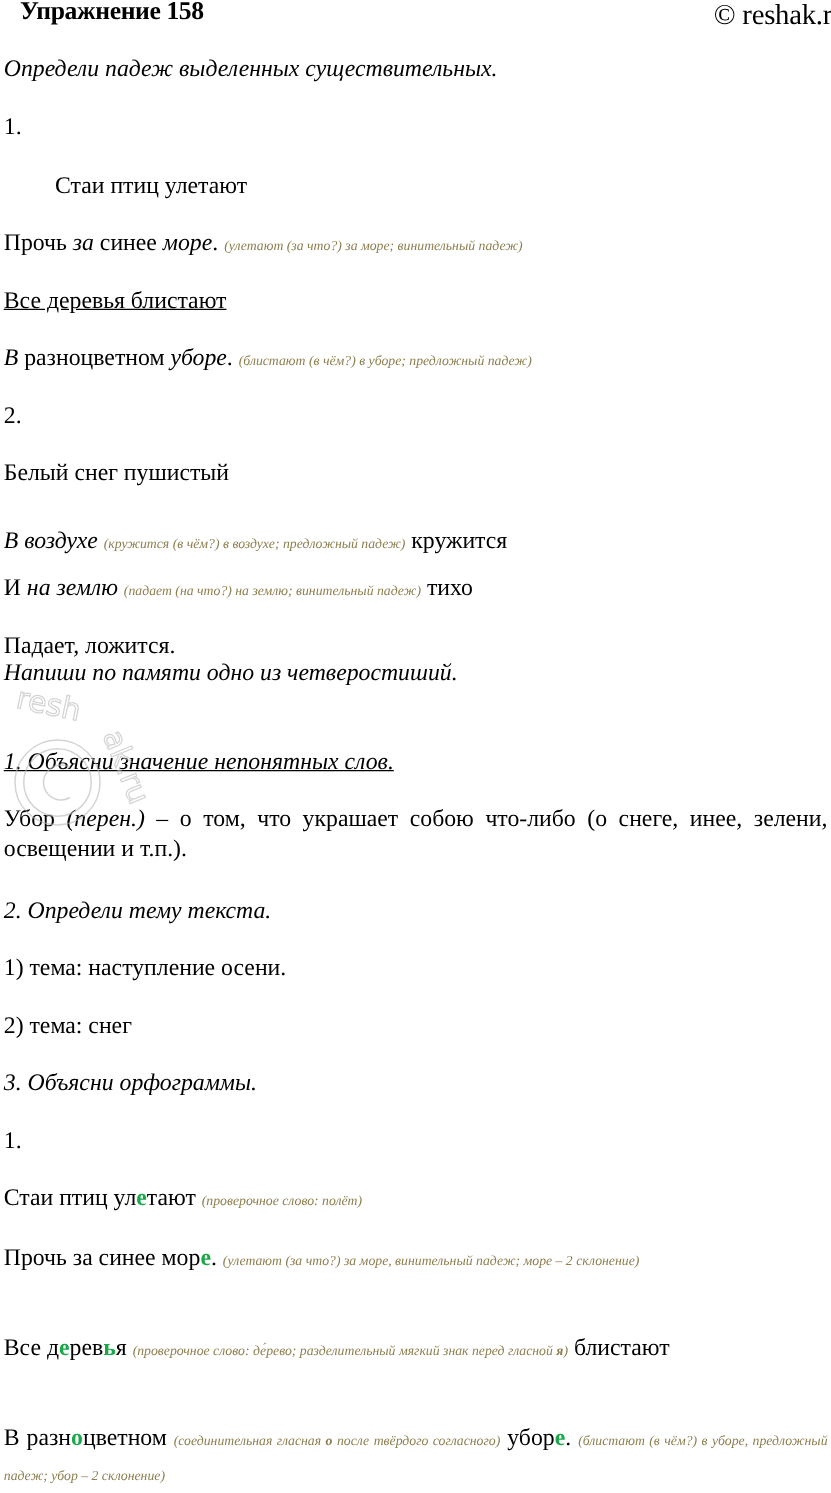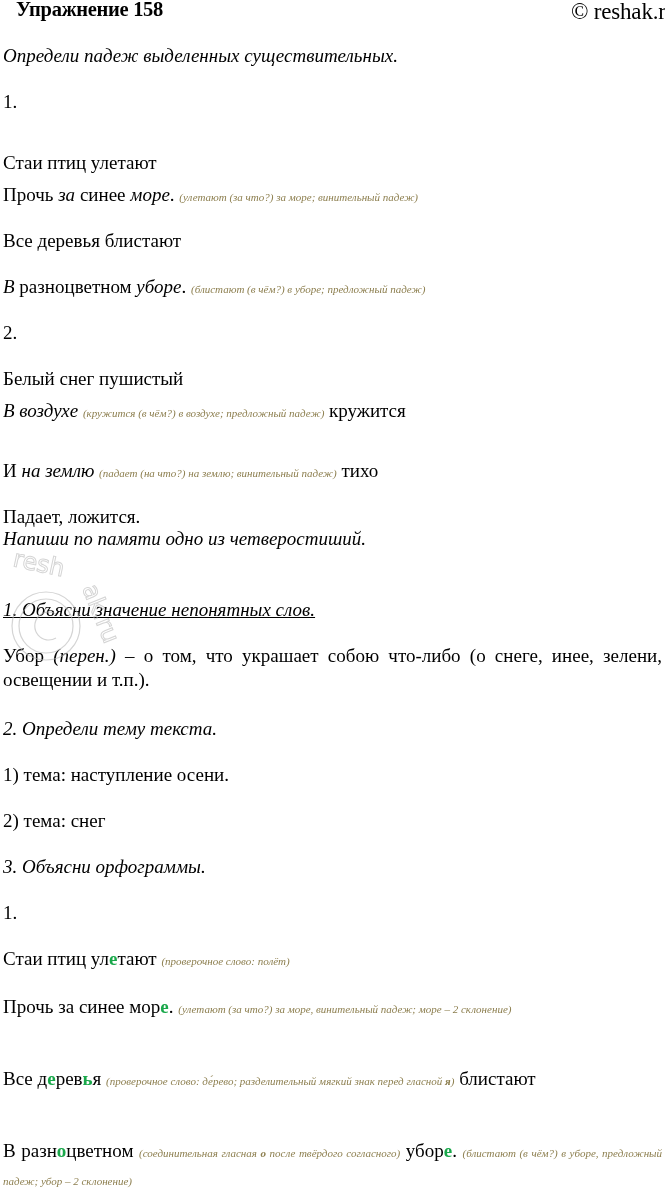--- a/index.html
+++ b/index.html
@@ -29,34 +29,34 @@
 <div class="page">
 
   <div class="header">
     <span class="title">Упражнение 158</span>
     <span class="copyright">© reshak.ru</span>
   </div>
 
   <div class="line it" style="top:45px;text-align:right;">Определи падеж выделенных существительных.</div>
 
   <div class="line" style="top:91px;">1.</div>
-  <div class="line" style="top:152px;">Стаи птиц улетают</div>
+  <div class="line" style="top:138px;margin-left:41px;">Стаи птиц улетают</div>
   <div class="line" style="top:184px;">
     <span>Прочь </span><span class="it">за</span><span> синее </span><span class="it">море</span><span>.</span>
     <span class="cm">(улетают (за что?) за море; винительный падеж)</span>
   </div>
-  <div class="line" style="top:230px;">Все деревья блистают</div>
+  <div class="line" style="top:230px;text-decoration:underline;">Все деревья блистают</div>
   <div class="line" style="top:276px;">
     <span class="it">В</span><span> разноцветном </span><span class="it">уборе</span><span>.</span>
     <span class="cm">(блистают (в чём?) в уборе; предложный падеж)</span>
   </div>
 
   <div class="line" style="top:322px;">2.</div>
   <div class="line" style="top:368px;">Белый снег пушистый</div>
-  <div class="line" style="top:400px;">
+  <div class="line" style="top:422px;">
     <span class="it">В воздухе</span>
     <span class="cm">(кружится (в чём?) в воздухе; предложный падеж)</span><span> кружится</span>
   </div>
   <div class="line" style="top:460px;">
     <span>И </span><span class="it">на землю</span>
     <span class="cm">(падает (на что?) на землю; винительный падеж)</span><span> тихо</span>
   </div>
   <div class="line" style="top:506px;">Падает, ложится.</div>
 
   <div class="line it" style="top:528px;">Напиши по памяти одно из четверостиший.</div>

